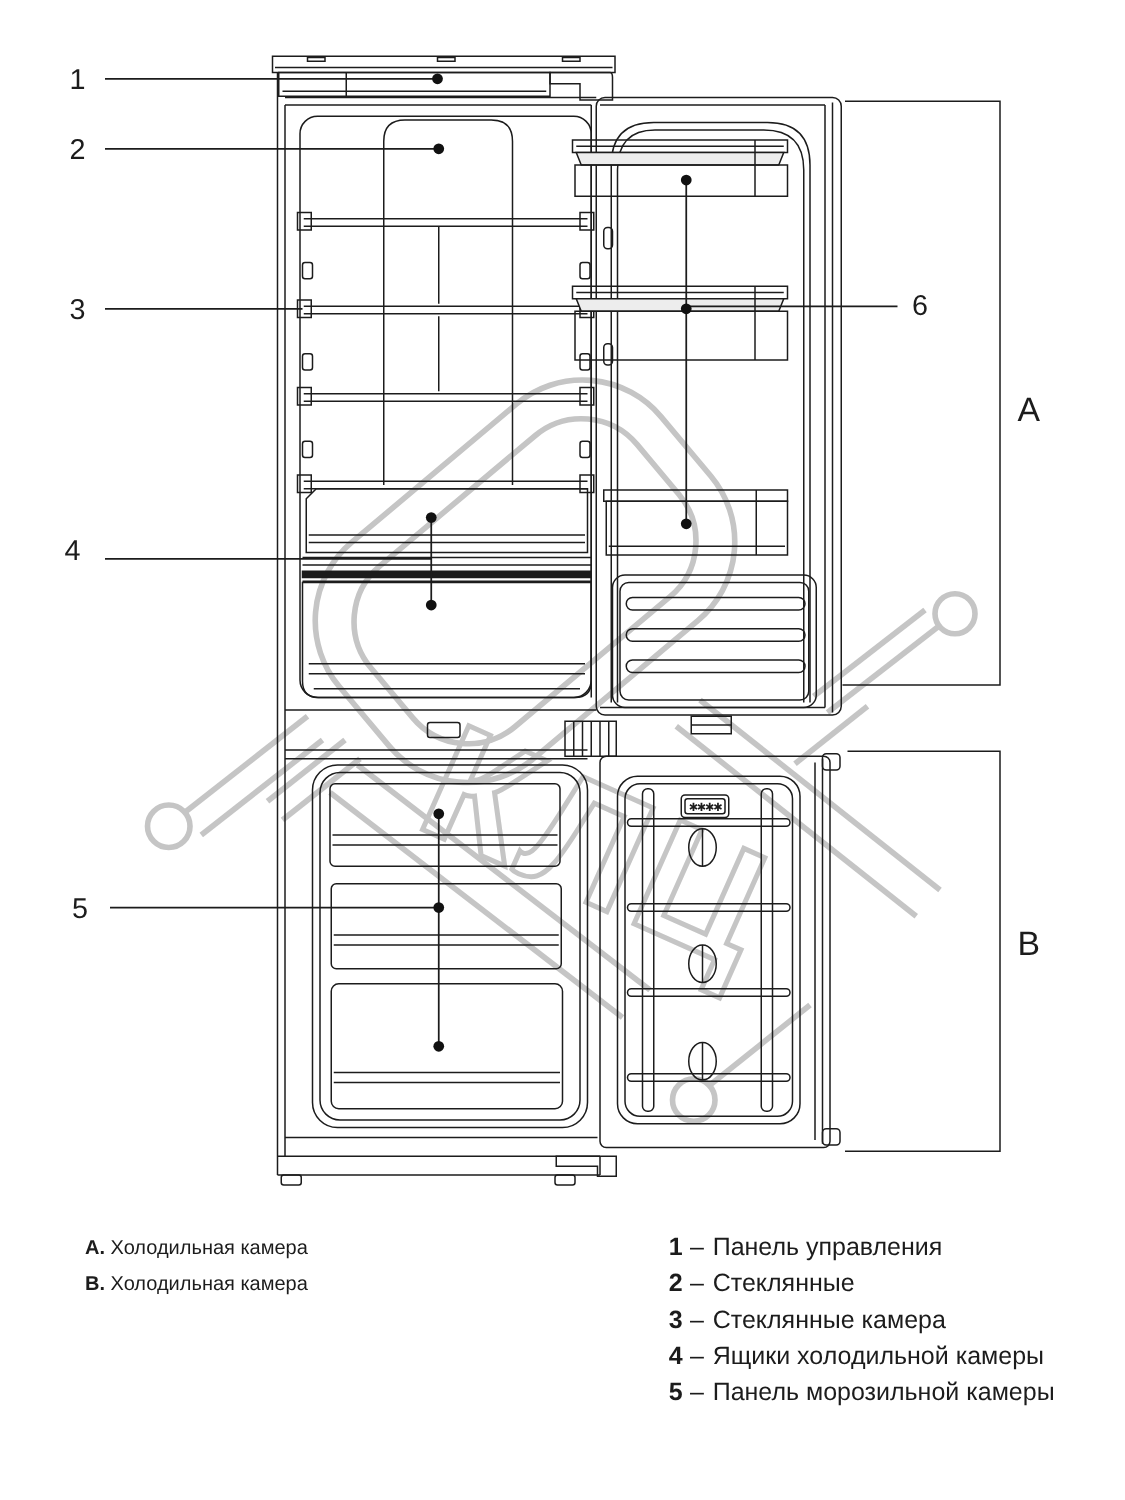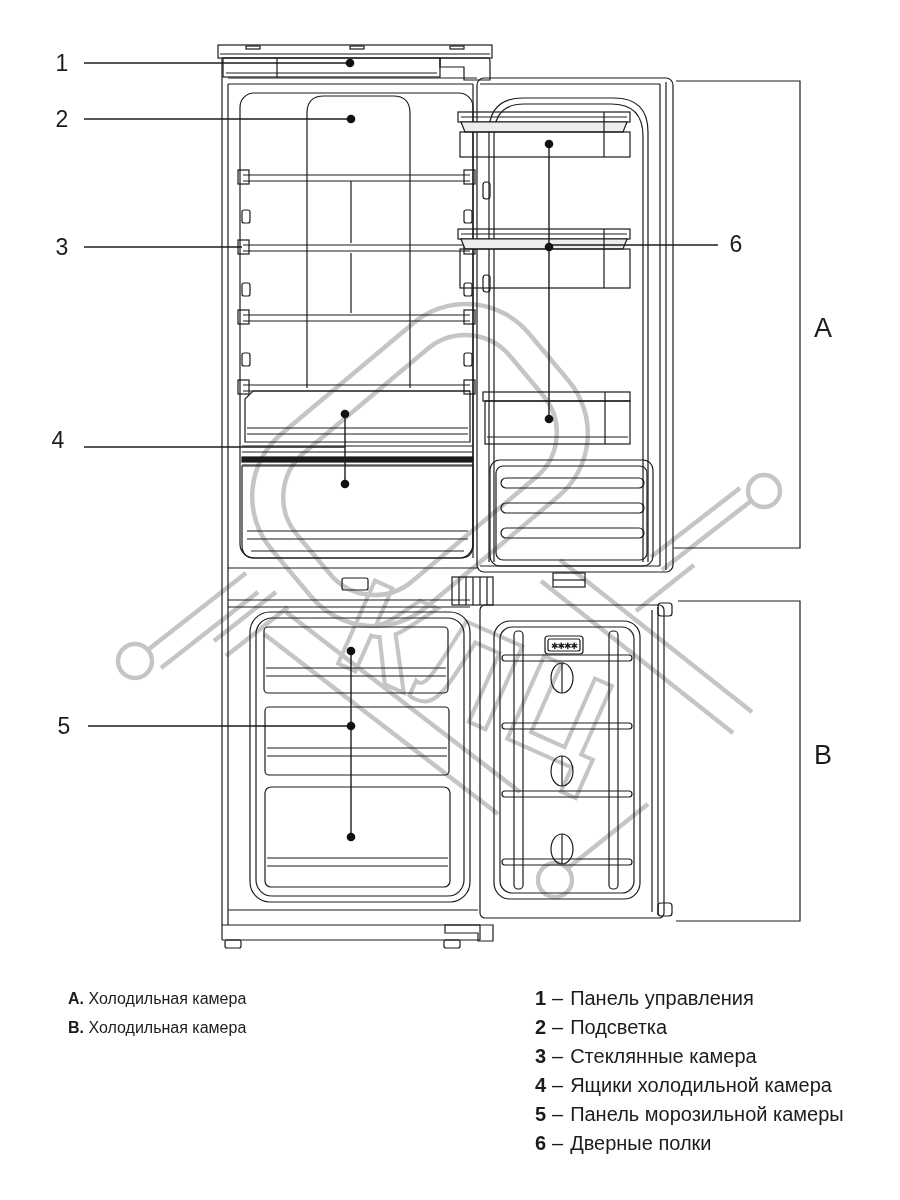--- a/index.html
+++ b/index.html
@@ -264,20 +264,19 @@
   </svg>
 
   
   <div class="legend-left">
     <div class="legend-row"><span class="lkey">A.</span> <span>Холодильная камера</span></div>
     <div class="legend-row"><span class="lkey">B.</span> <span>Холодильная камера</span></div>
   </div>
 
   <div class="legend-right">
     <div class="legend-row"><span class="num">1</span><span class="dash">–</span><span>Панель управления</span></div>
-    <div class="legend-row"><span class="num">2</span><span class="dash">–</span><span>Подсветка</span></div>
+    <div class="legend-row"><span class="num">2</span><span class="dash">–</span><span>Стеклянные</span></div>
     <div class="legend-row"><span class="num">3</span><span class="dash">–</span><span>Стеклянные камера</span></div>
-    <div class="legend-row"><span class="num">4</span><span class="dash">–</span><span>Ящики холодильной камера</span></div>
+    <div class="legend-row"><span class="num">4</span><span class="dash">–</span><span>Ящики холодильной камеры</span></div>
     <div class="legend-row"><span class="num">5</span><span class="dash">–</span><span>Панель морозильной камеры</span></div>
-    <div class="legend-row"><span class="num">6</span><span class="dash">–</span><span>Дверные полки</span></div>
   </div>
 
 </div>
 
 </body></html>

